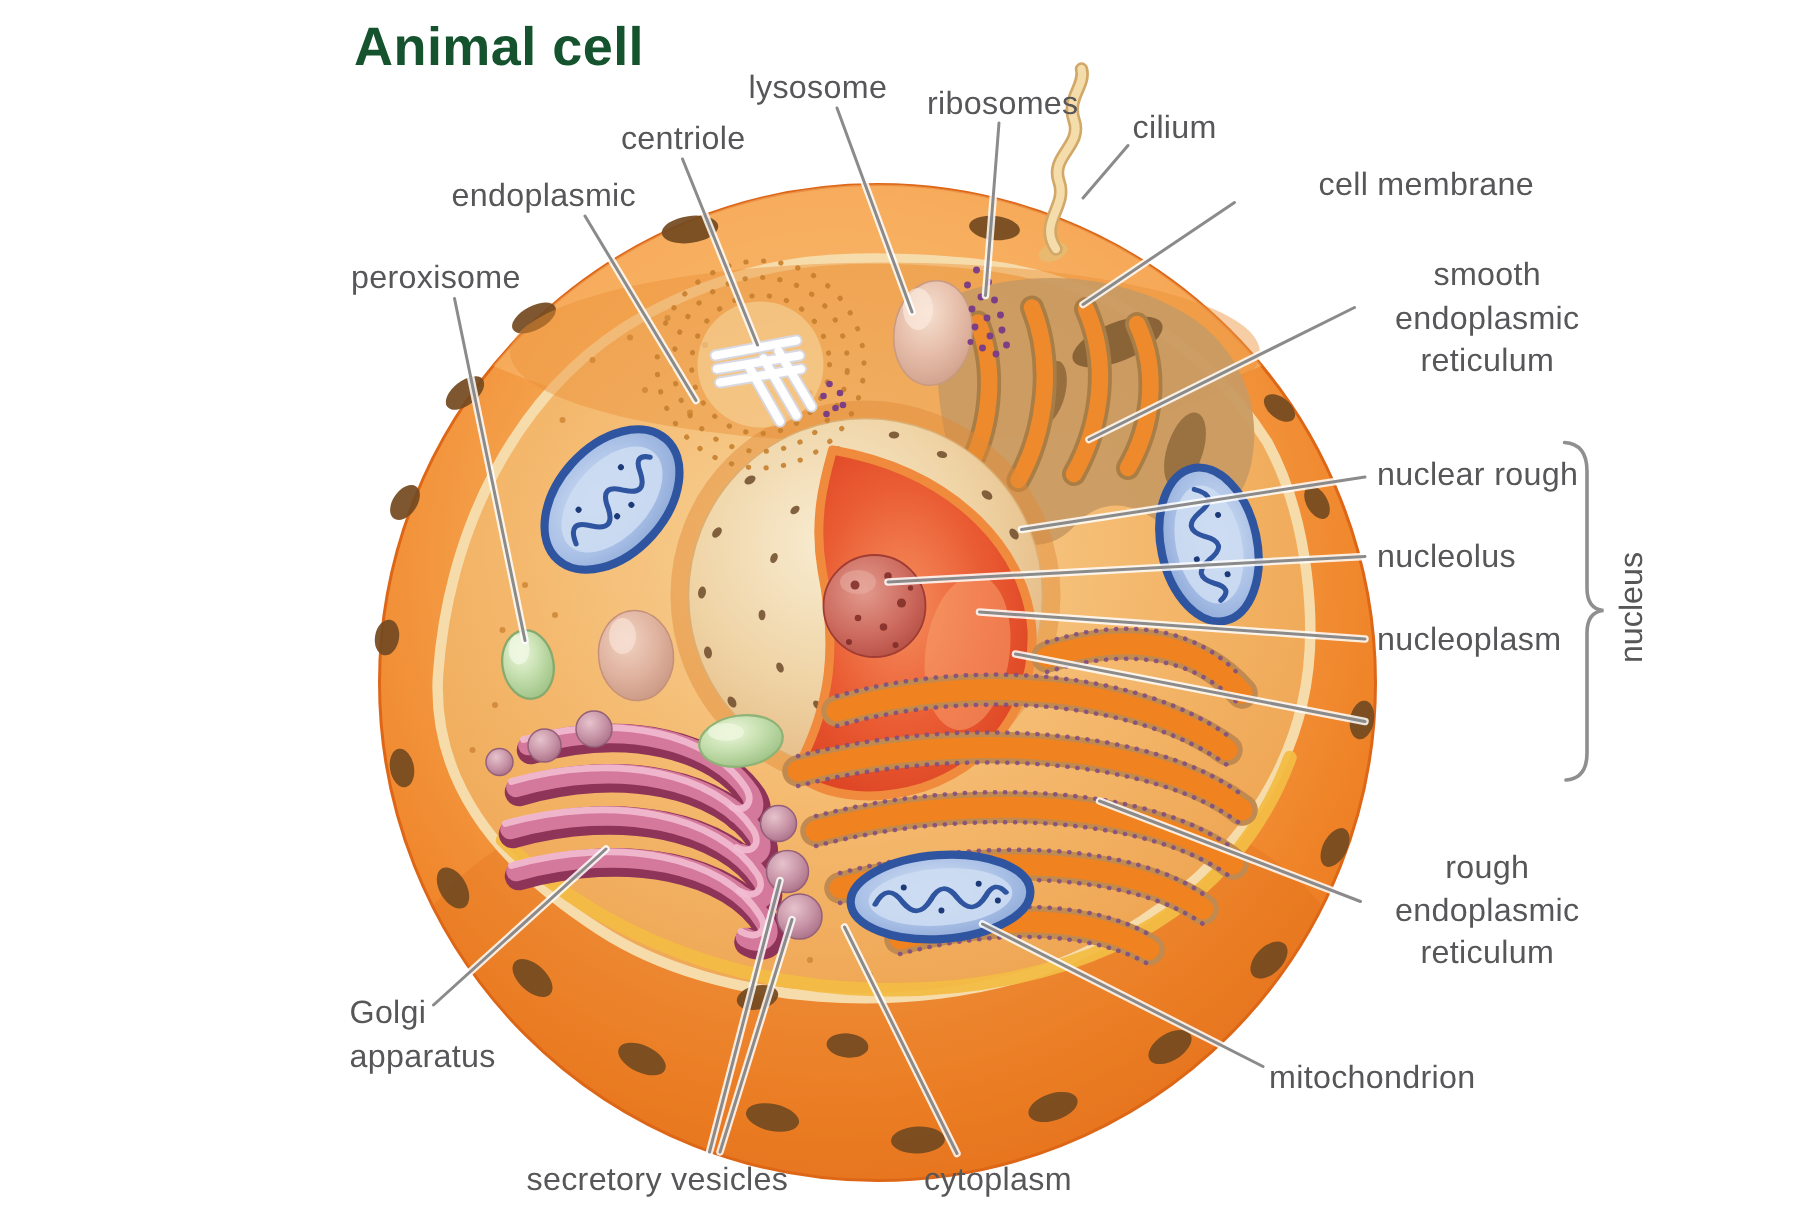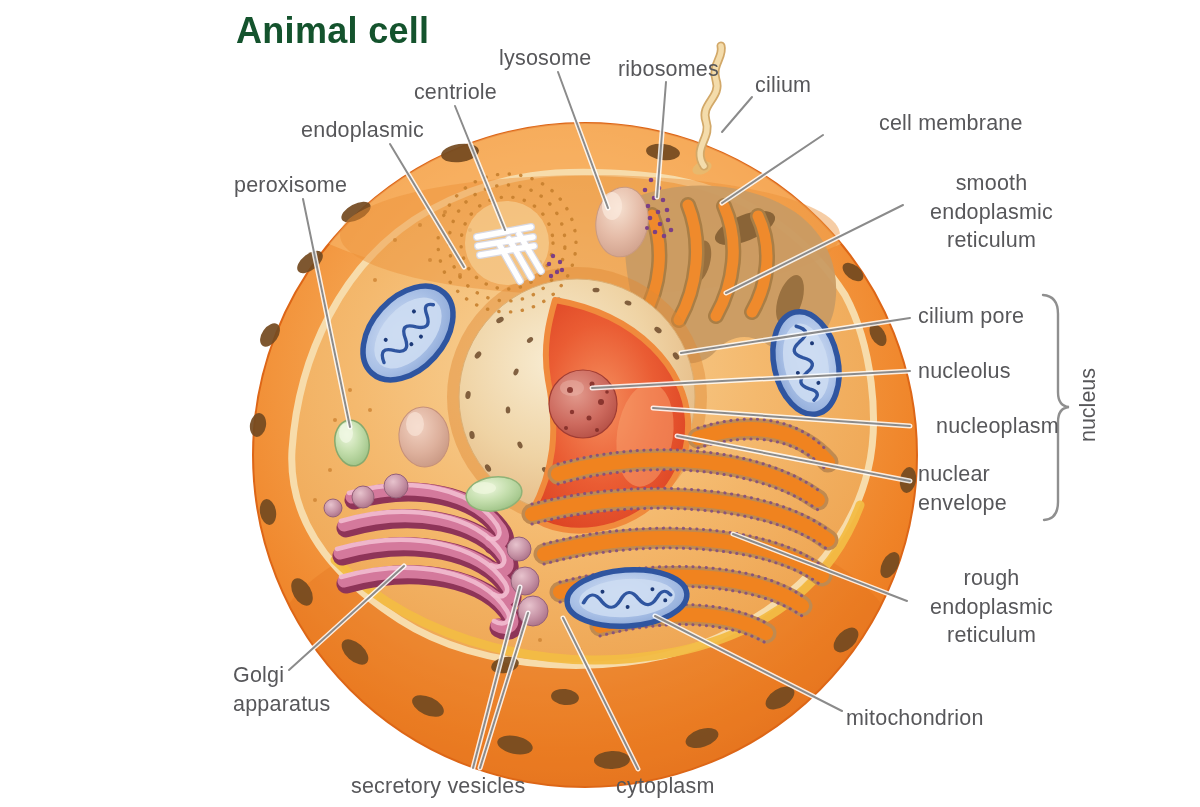--- a/index.html
+++ b/index.html
@@ -424,25 +424,23 @@
 <div class="lbl" style="left:234px;top:171px;">peroxisome</div>
 <div class="lbl right" style="right:776px;top:116px;">endoplasmic</div>
 <div class="lbl right" style="right:703px;top:78px;">centriole</div>
 <div class="lbl" style="left:499px;top:44px;">lysosome</div>
 <div class="lbl" style="left:618px;top:55px;">ribosomes</div>
 <div class="lbl" style="left:755px;top:71px;">cilium</div>
 <div class="lbl" style="left:854px;top:109px;margin-left:25px;">cell membrane</div>
 <div class="lbl right" style="right:147px;top:158px;margin-top:11px;">smooth
 endoplasmic
 reticulum</div>
-<div class="lbl" style="left:918px;top:302px;">cilium pore</div>
+<div class="lbl" style="left:918px;top:302px;">nuclear rough</div>
 <div class="lbl" style="left:918px;top:357px;">nucleolus</div>
-<div class="lbl" style="left:918px;top:412px;padding-left:18px;">nucleoplasm</div>
-<div class="lbl" style="left:918px;top:460px;">nuclear
-envelope</div>
+<div class="lbl" style="left:918px;top:412px;">nucleoplasm</div>
 <div id="nucleus-vert">nucleus</div>
 <div class="lbl right" style="right:147px;top:564px;">rough
 endoplasmic
 reticulum</div>
 <div class="lbl" style="left:846px;top:704px;">mitochondrion</div>
 <div class="lbl" style="left:599px;top:772px;margin-left:17px;">cytoplasm</div>
 <div class="lbl" style="left:233px;top:661px;">Golgi
 apparatus</div>
 <div class="lbl" style="left:351px;top:772px;">secretory vesicles</div>
 

